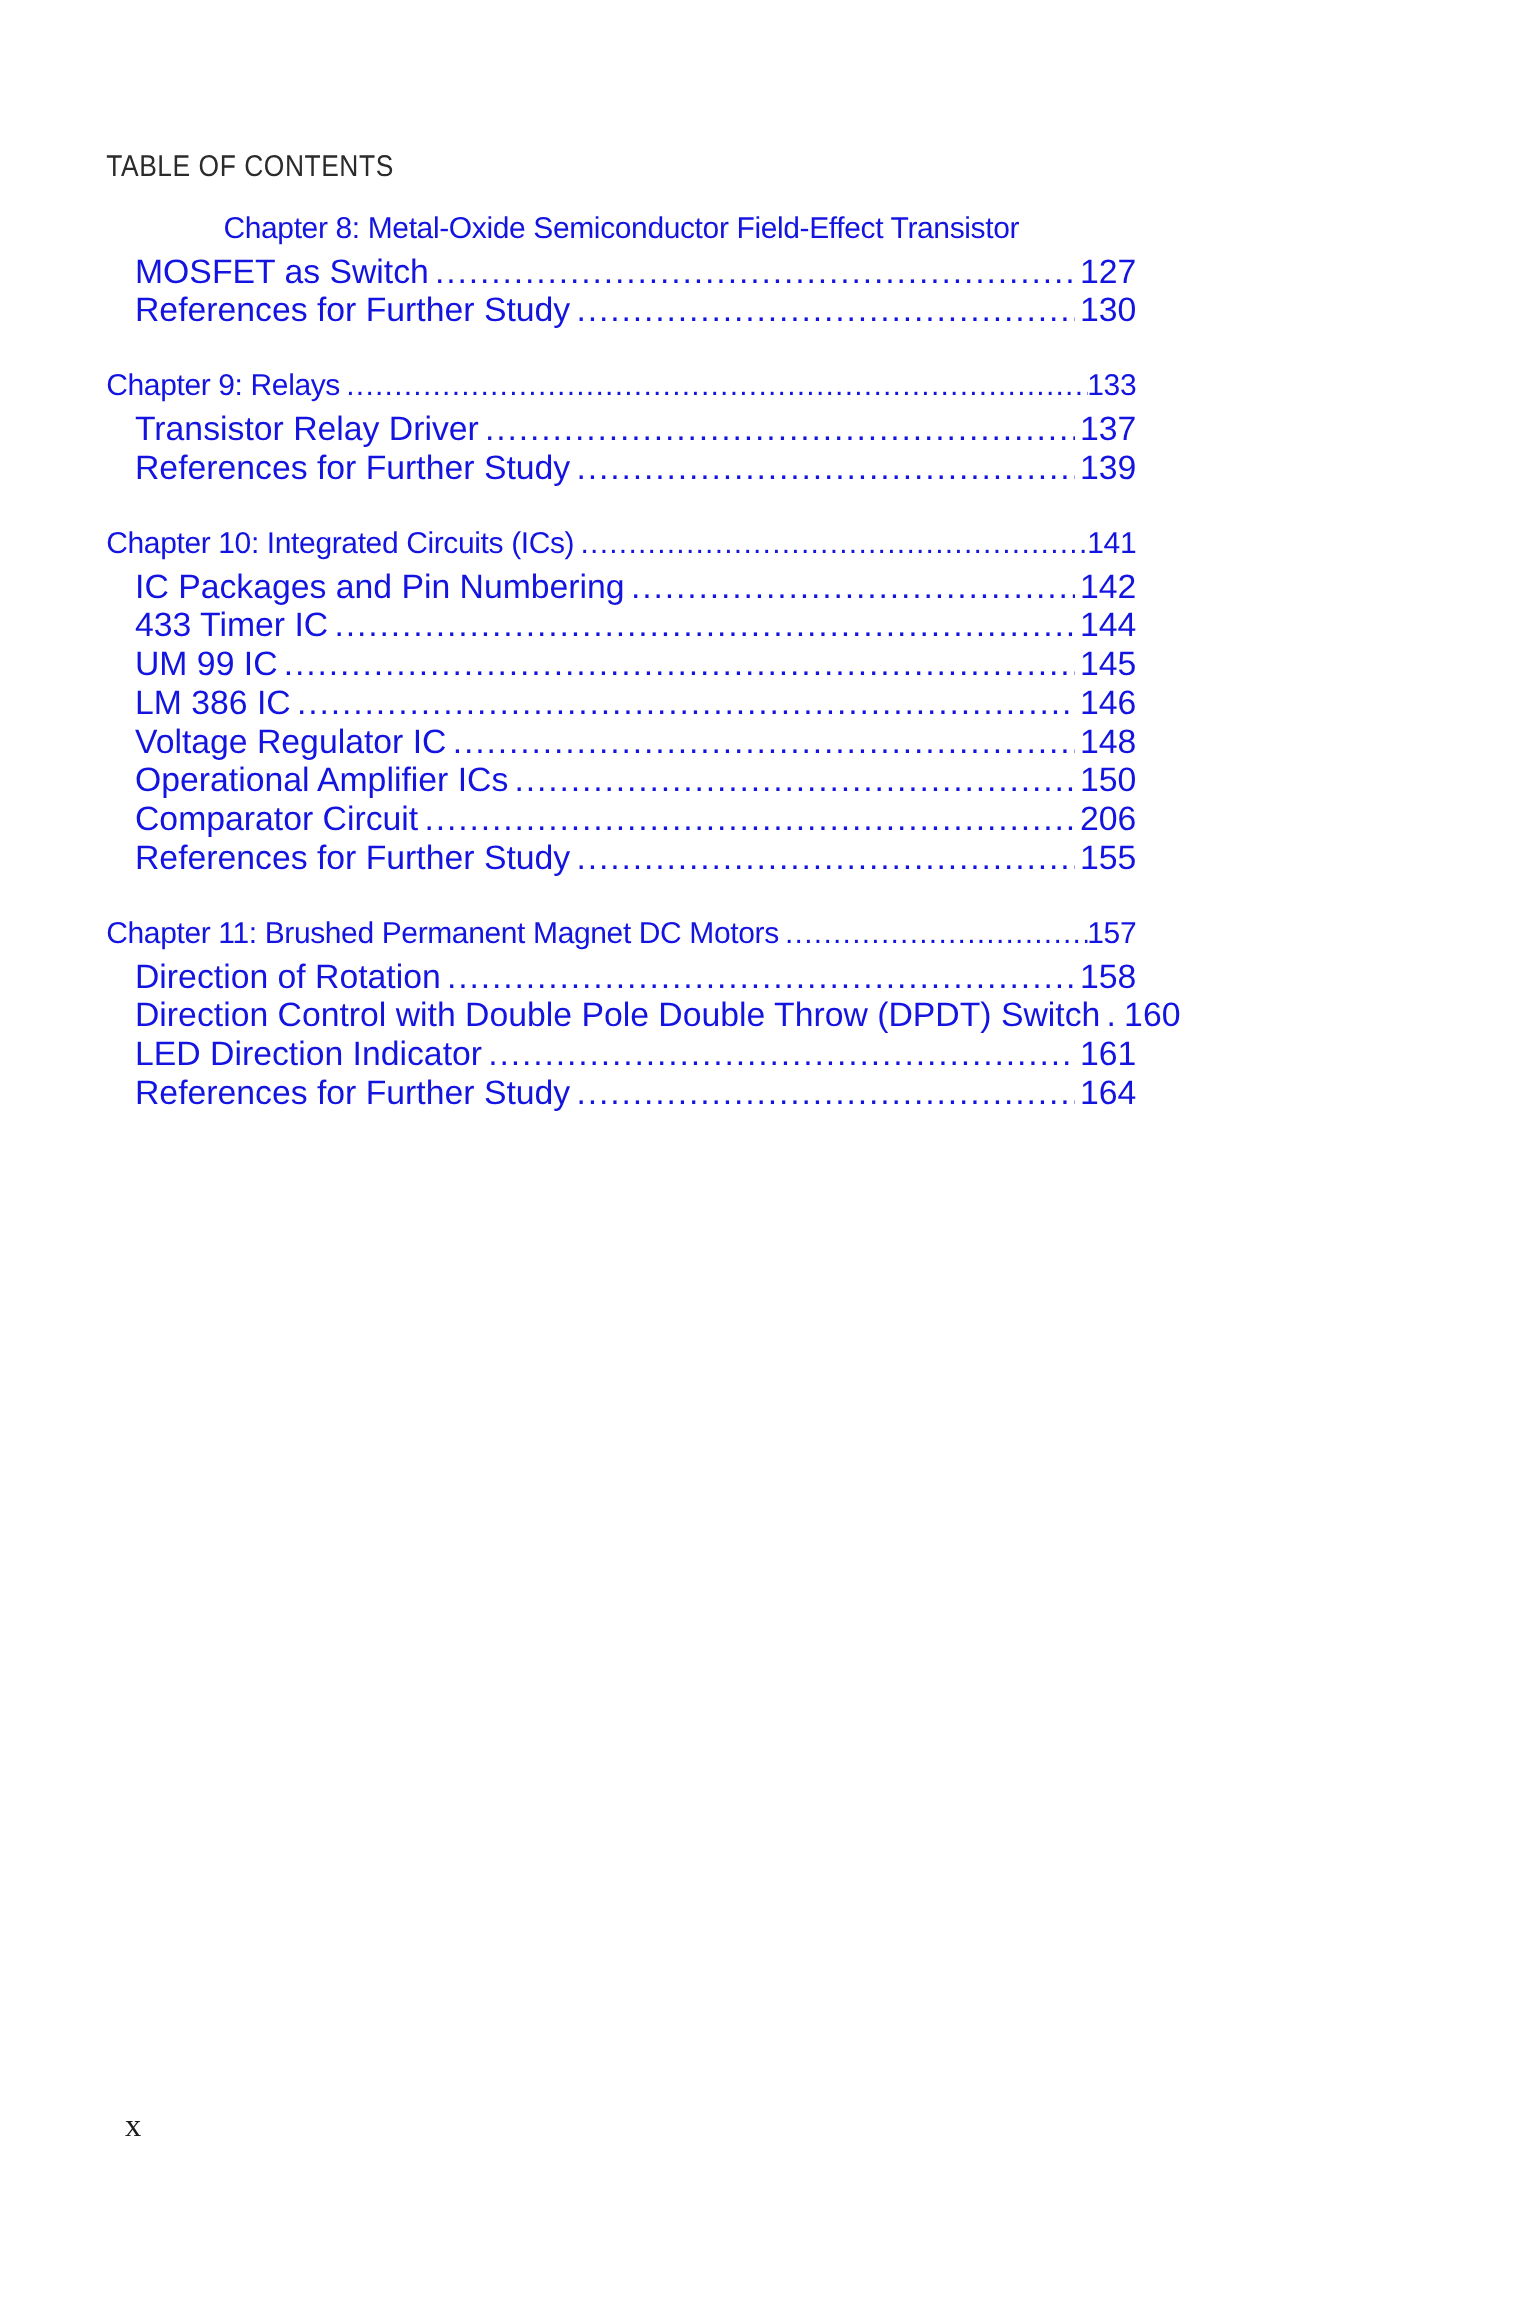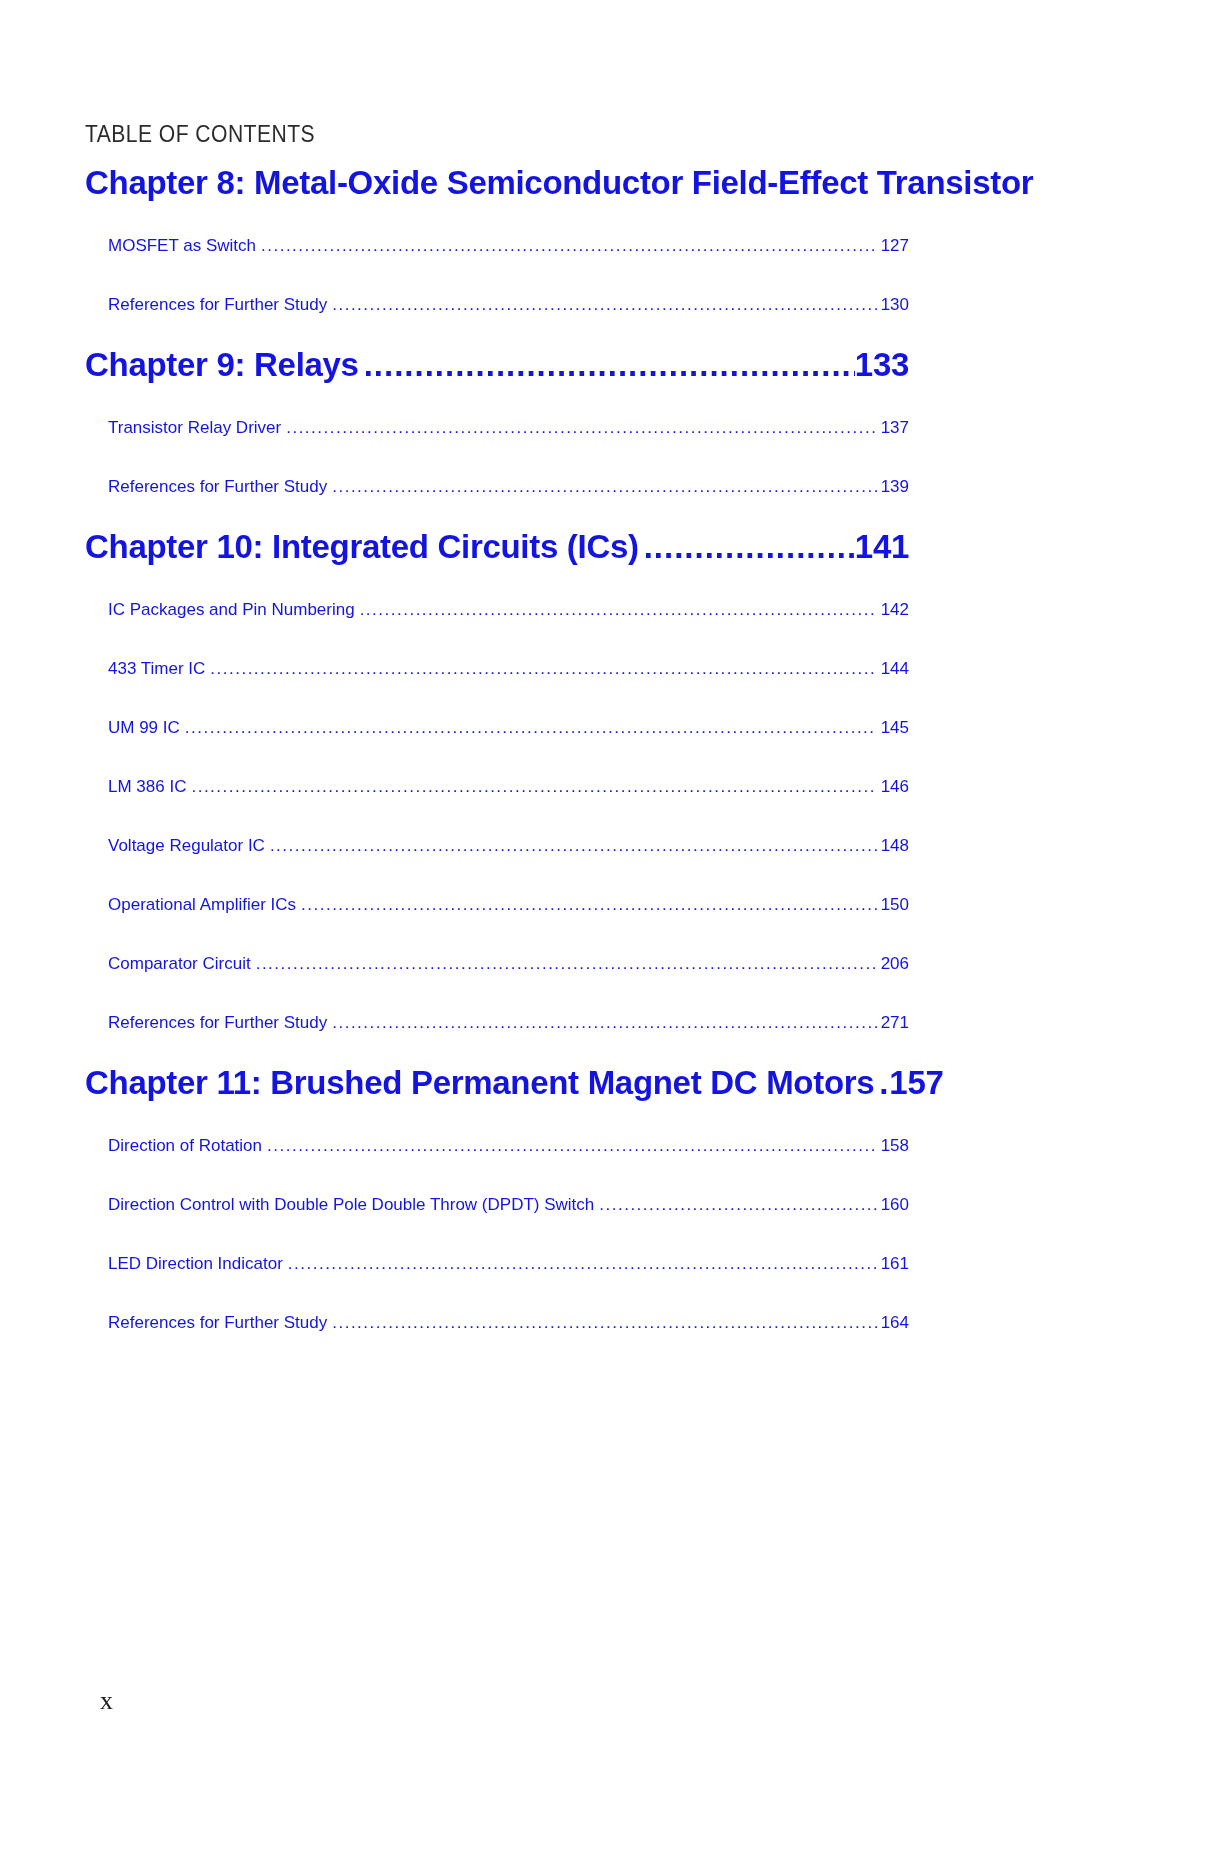--- a/index.html
+++ b/index.html
@@ -30,22 +30,22 @@
     position: absolute;
     left: 85px;
     top: 166px;
     width: 824px;
     color: #1414e0;
   }
   .section { margin-top: 30px; }
   .section:first-child { margin-top: 0; }
 
   .chapter-line {
-    font-size: 33px;
-    font-weight: bold;
+    font-size: 24px;
+    font-weight: normal;
     line-height: 34px;
     letter-spacing: -0.3px;
     white-space: nowrap;
     text-align: center;
   }
   .row {
     display: flex;
     align-items: baseline;
   }
   .row .title {
@@ -62,23 +62,23 @@
   .leader::after {
     content: "...................................................................................................................................................................................................................................................................................................";
     letter-spacing: 1.5px;
   }
   .chapter-row .leader::after { letter-spacing: 1px; }
   .pagenum {
     flex: 0 0 auto;
     white-space: nowrap;
   }
   .entry-row {
-    font-size: 17px;
+    font-size: 27px;
     line-height: 27px;
-    margin-top: 32px;
+    margin-top: 4px;
     padding-left: 23px;
     font-weight: 400;
   }
   .entry-row .pagenum { margin-left: 4px; }
   .page-footer {
     position: absolute;
     left: 100px;
     top: 1686px;
     font-family: "Liberation Serif", serif;
     font-size: 26px;
@@ -158,21 +158,21 @@
         <span class="pagenum">150</span>
       </div>
       <div class="row entry-row">
         <span class="title">Comparator Circuit</span>
         <span class="leader"></span>
         <span class="pagenum">206</span>
       </div>
       <div class="row entry-row">
         <span class="title">References for Further Study</span>
         <span class="leader"></span>
-        <span class="pagenum">271</span>
+        <span class="pagenum">155</span>
       </div>
     </div>
     <div class="section">
       <div class="chapter-line row chapter-row">
         <span class="title">Chapter 11: Brushed Permanent Magnet DC Motors</span>
         <span class="leader"></span>
         <span class="pagenum">157</span>
       </div>
       <div class="row entry-row">
         <span class="title">Direction of Rotation</span>

